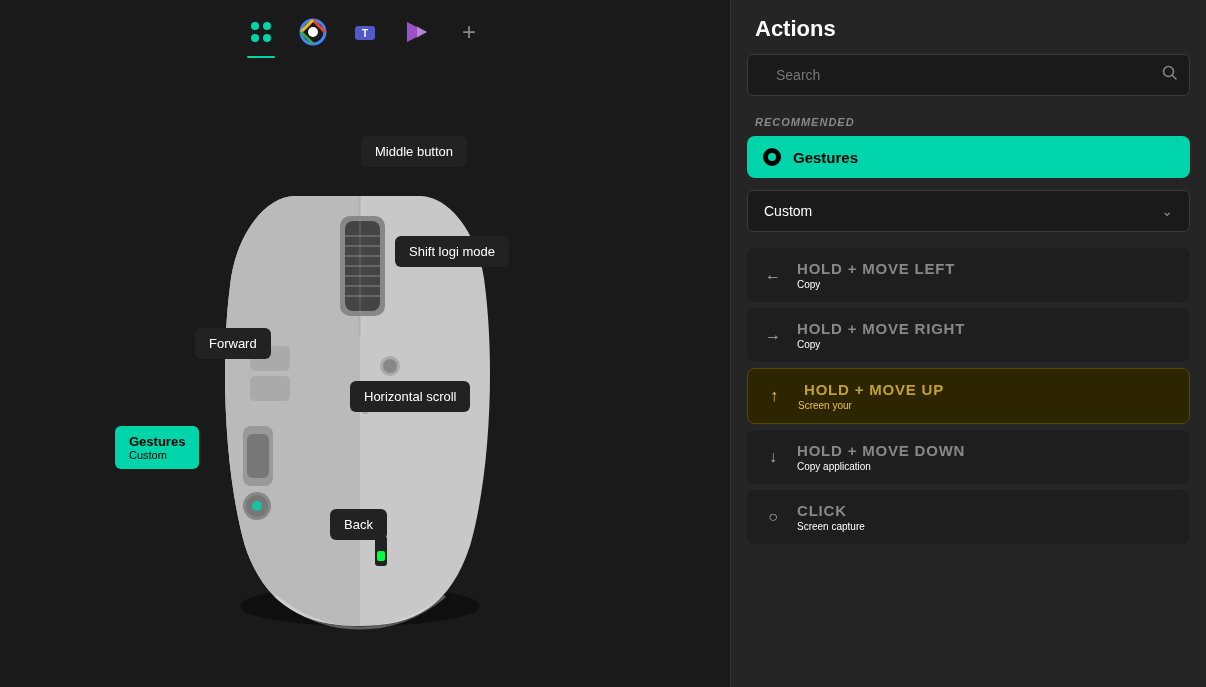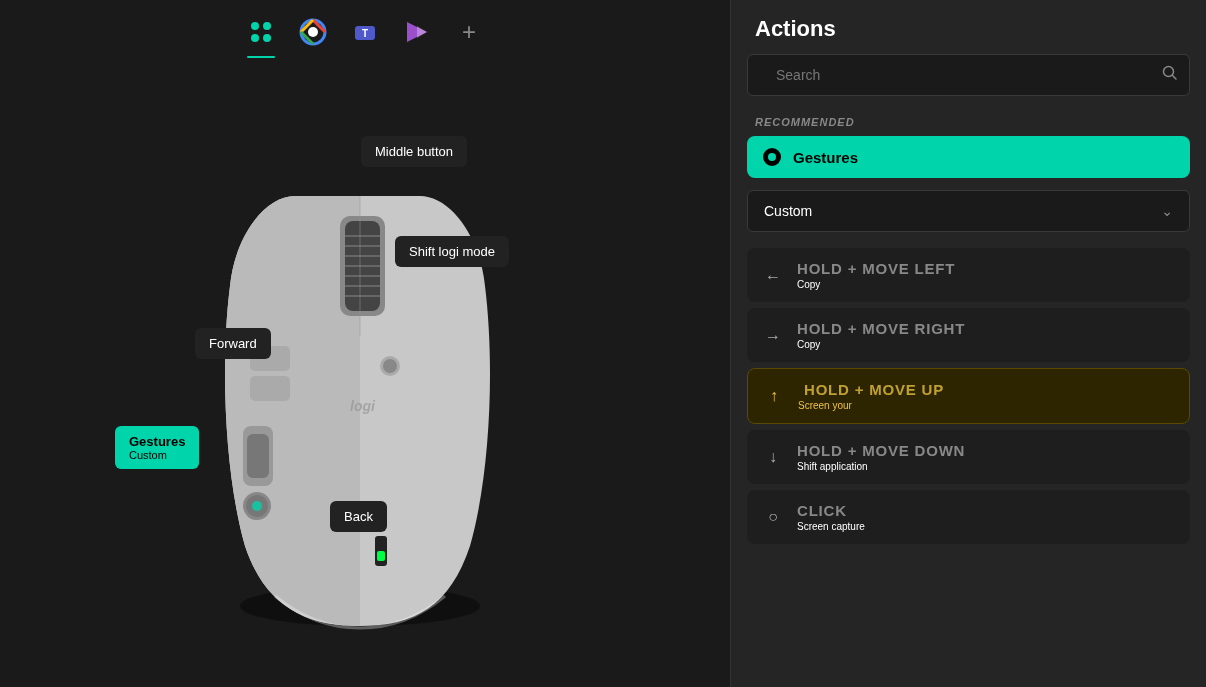--- a/index.html
+++ b/index.html
@@ -97,21 +97,21 @@
     .callout.active {
       background: #00d4aa;
       color: #000;
     }
 
     .callout-middle-button { top: 20px; left: 186px; }
     .callout-shift-wheel { top: 120px; left: 220px; }
     .callout-forward { top: 212px; left: 20px; }
     .callout-horizontal { top: 265px; left: 175px; }
     .callout-gestures { top: 310px; left: -60px; }
-    .callout-back { top: 385px; left: 155px; }
+    .callout-back { top: 393px; left: 155px; }
 
     
     .right-panel {
       width: 476px;
       height: 687px;
       background: #252525;
       display: flex;
       flex-direction: column;
       border-left: 1px solid #333;
     }
@@ -403,20 +403,23 @@
       </div>
 
       <div class="callout callout-shift-wheel">
         <span>Shift logi mode</span>
       </div>
 
       <div class="callout callout-forward">
         <span>Forward</span>
       </div>
 
+      <div class="callout callout-horizontal">
+        <span>Horizontal scroll</span>
+      </div>
 
       <div class="callout callout-gestures active">
         <div style="font-weight:700;">Gestures</div>
         <div style="font-size:11px;font-weight:400;">Custom</div>
       </div>
 
       <div class="callout callout-back">
         <span>Back</span>
       </div>
     </div>
@@ -476,21 +479,21 @@
       <div class="action-content">
         <div class="action-subtitle">HOLD + MOVE UP</div>
         <div class="action-name">Screen your</div>
       </div>
     </div>
 
     <div class="action-item">
       <span class="action-arrow">↓</span>
       <div class="action-content">
         <div class="action-subtitle">HOLD + MOVE DOWN</div>
-        <div class="action-name">Shift application</div>
+        <div class="action-name">Copy application</div>
       </div>
     </div>
 
     <div class="action-item">
       <span class="action-arrow">○</span>
       <div class="action-content">
         <div class="action-subtitle">CLICK</div>
         <div class="action-name">Screen capture</div>
       </div>
     </div>

